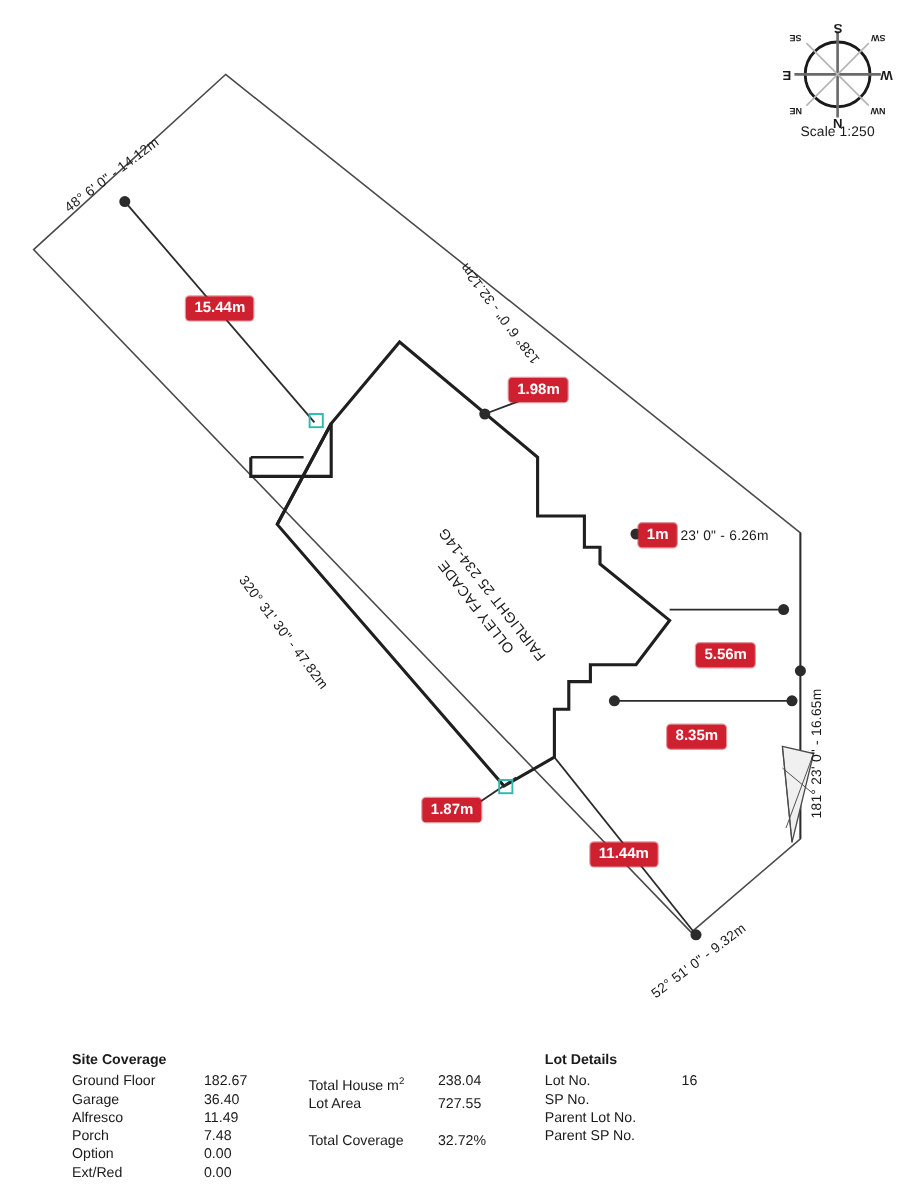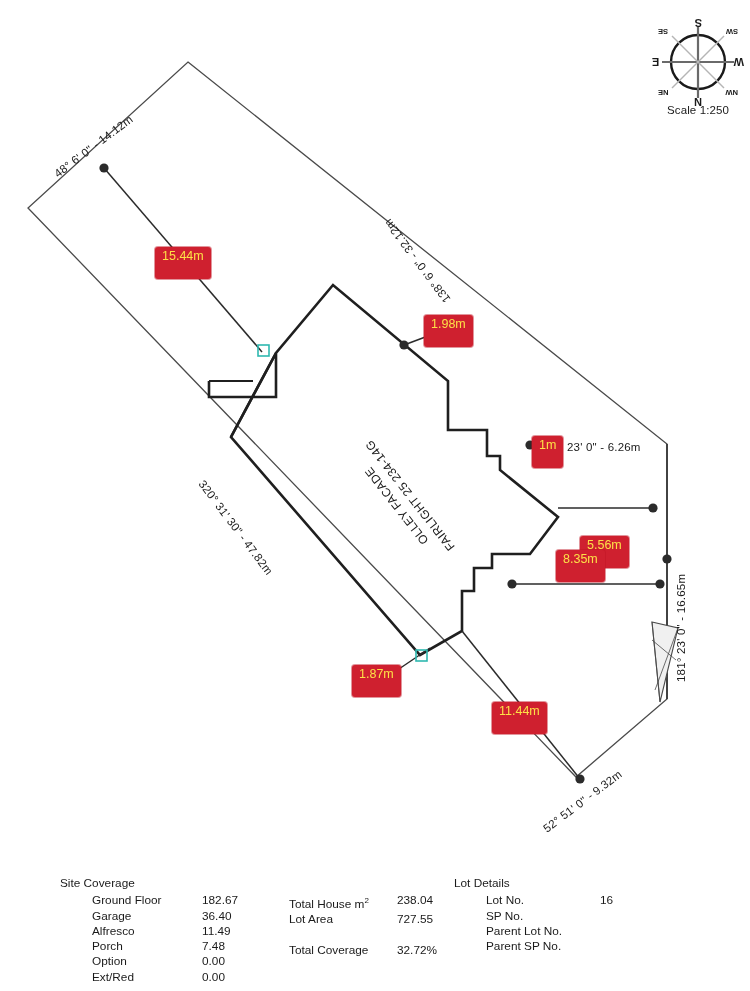--- a/index.html
+++ b/index.html
@@ -70,41 +70,41 @@
     font-size: 12px;
     line-height: 1.45;
     letter-spacing: .4px;
     color: #1a1a1a;
   }
 
   
   .badge {
     position: absolute;
     background: #cf202f;
-    color: #fde047;
+    color: #ffffff;
     font-size: 12.5px;
-    font-weight: 400;
-    padding: 3px 7px 16px 7px;
+    font-weight: 700;
+    padding: 3px 7px 4px 7px;
     border-radius: 3px;
     white-space: nowrap;
     line-height: 1.05;
     box-shadow: 0 0 0 1px rgba(190,20,35,.45);
   }
 
   
   #tables {
     position: absolute;
     left: 0; top: 876px;
     width: 750px; height: 115px;
   }
   .tbl { position: absolute; font-size: 11.8px; line-height: 15.3px; }
-  .tbl .hdr { font-weight: 400; margin-bottom: 2px; }
+  .tbl .hdr { font-weight: 700; margin-bottom: 2px; }
   .tbl .row { display: flex; }
   .tbl .row.gap { height: 15px; }
-  .tbl .k { white-space: nowrap; margin-left: 32px; }
+  .tbl .k { white-space: nowrap; }
   .tbl .v { text-align: center; white-space: nowrap; }
   .tbl .row.bold .k, .tbl .row.bold .v { font-weight: 400; }
 
   #tbl-coverage { left: 60px; top: 0; }
   #tbl-coverage .k { width: 110px; }
   #tbl-house { left: 257px; top: 17px; }
   #tbl-house .k { width: 108px; }
   #tbl-lot { left: 454px; top: 0; }
   #tbl-lot .k { width: 114px; }
 
@@ -171,21 +171,21 @@
   <div class="bearing" style="left:541px; top:825px; transform:rotate(-37deg);">52° 51' 0" - 9.32m</div>
 
   <div class="bearing" style="left:567px; top:441px;">23' 0" - 6.26m</div>
 
   <div class="bearing" style="left:675px; top:682px; transform:rotate(-90deg);">181° 23' 0" - 16.65m</div>
 
   <div class="badge" style="left:155px; top:247px;">15.44m</div>
   <div class="badge" style="left:424px; top:315px;">1.98m</div>
   <div class="badge" style="left:532px; top:436px;">1m</div>
   <div class="badge" style="left:580px; top:500px;margin-top:36px;">5.56m</div>
-  <div class="badge" style="left:556px; top:550px;">8.35m</div>
+  <div class="badge" style="left:556px; top:604px;">8.35m</div>
   <div class="badge" style="left:352px; top:665px;">1.87m</div>
   <div class="badge" style="left:492px; top:702px;">11.44m</div>
 </div>
 
 <div id="compass-block">
   <div id="compass-rose">
     <svg width="84" height="84" viewBox="0 0 84 84">
       <circle cx="42" cy="42" r="27" fill="none" stroke="#1a1a1a" stroke-width="2.4"></circle>
       <line x1="42" y1="6" x2="42" y2="78" stroke="#6a6a6a" stroke-width="2.2"></line>
       <line x1="6" y1="42" x2="78" y2="42" stroke="#6a6a6a" stroke-width="2.2"></line>

